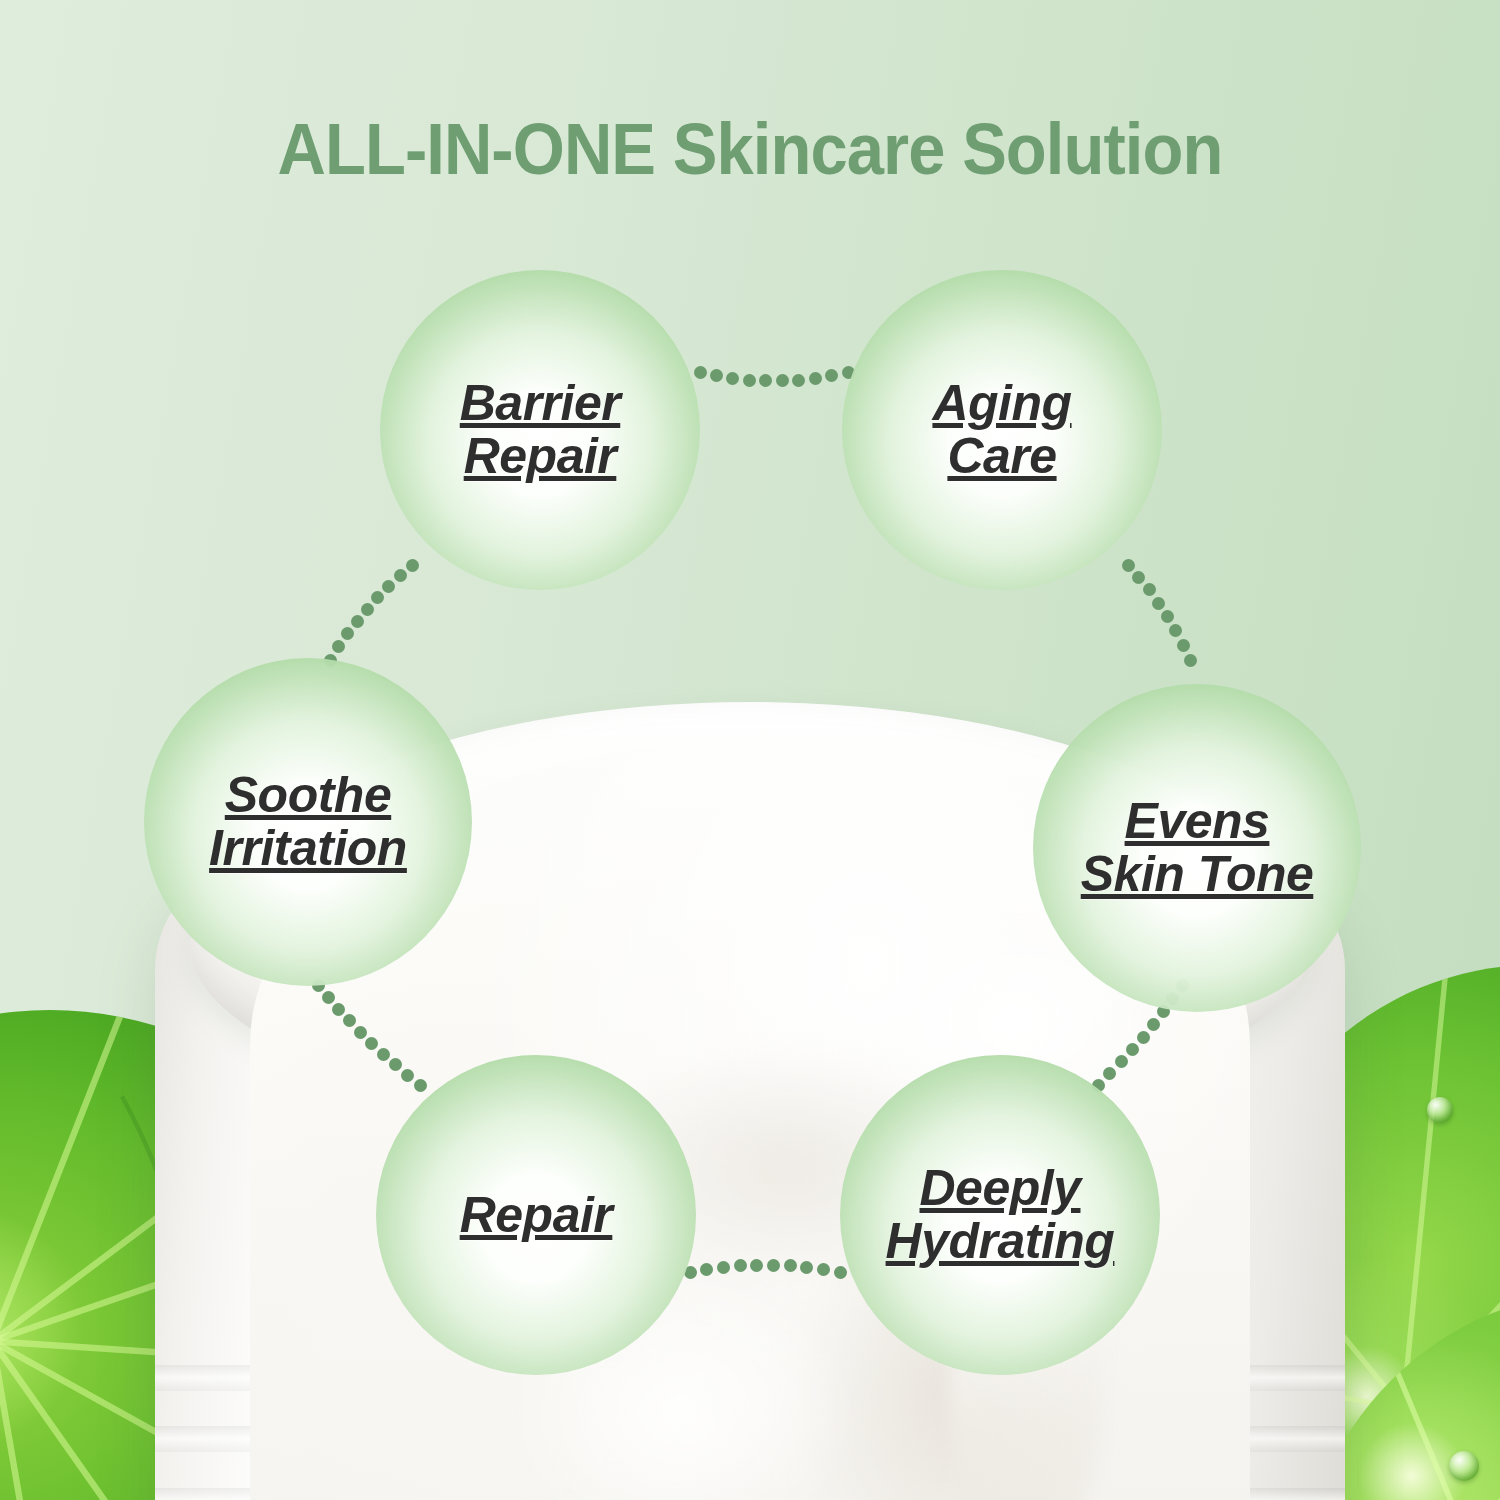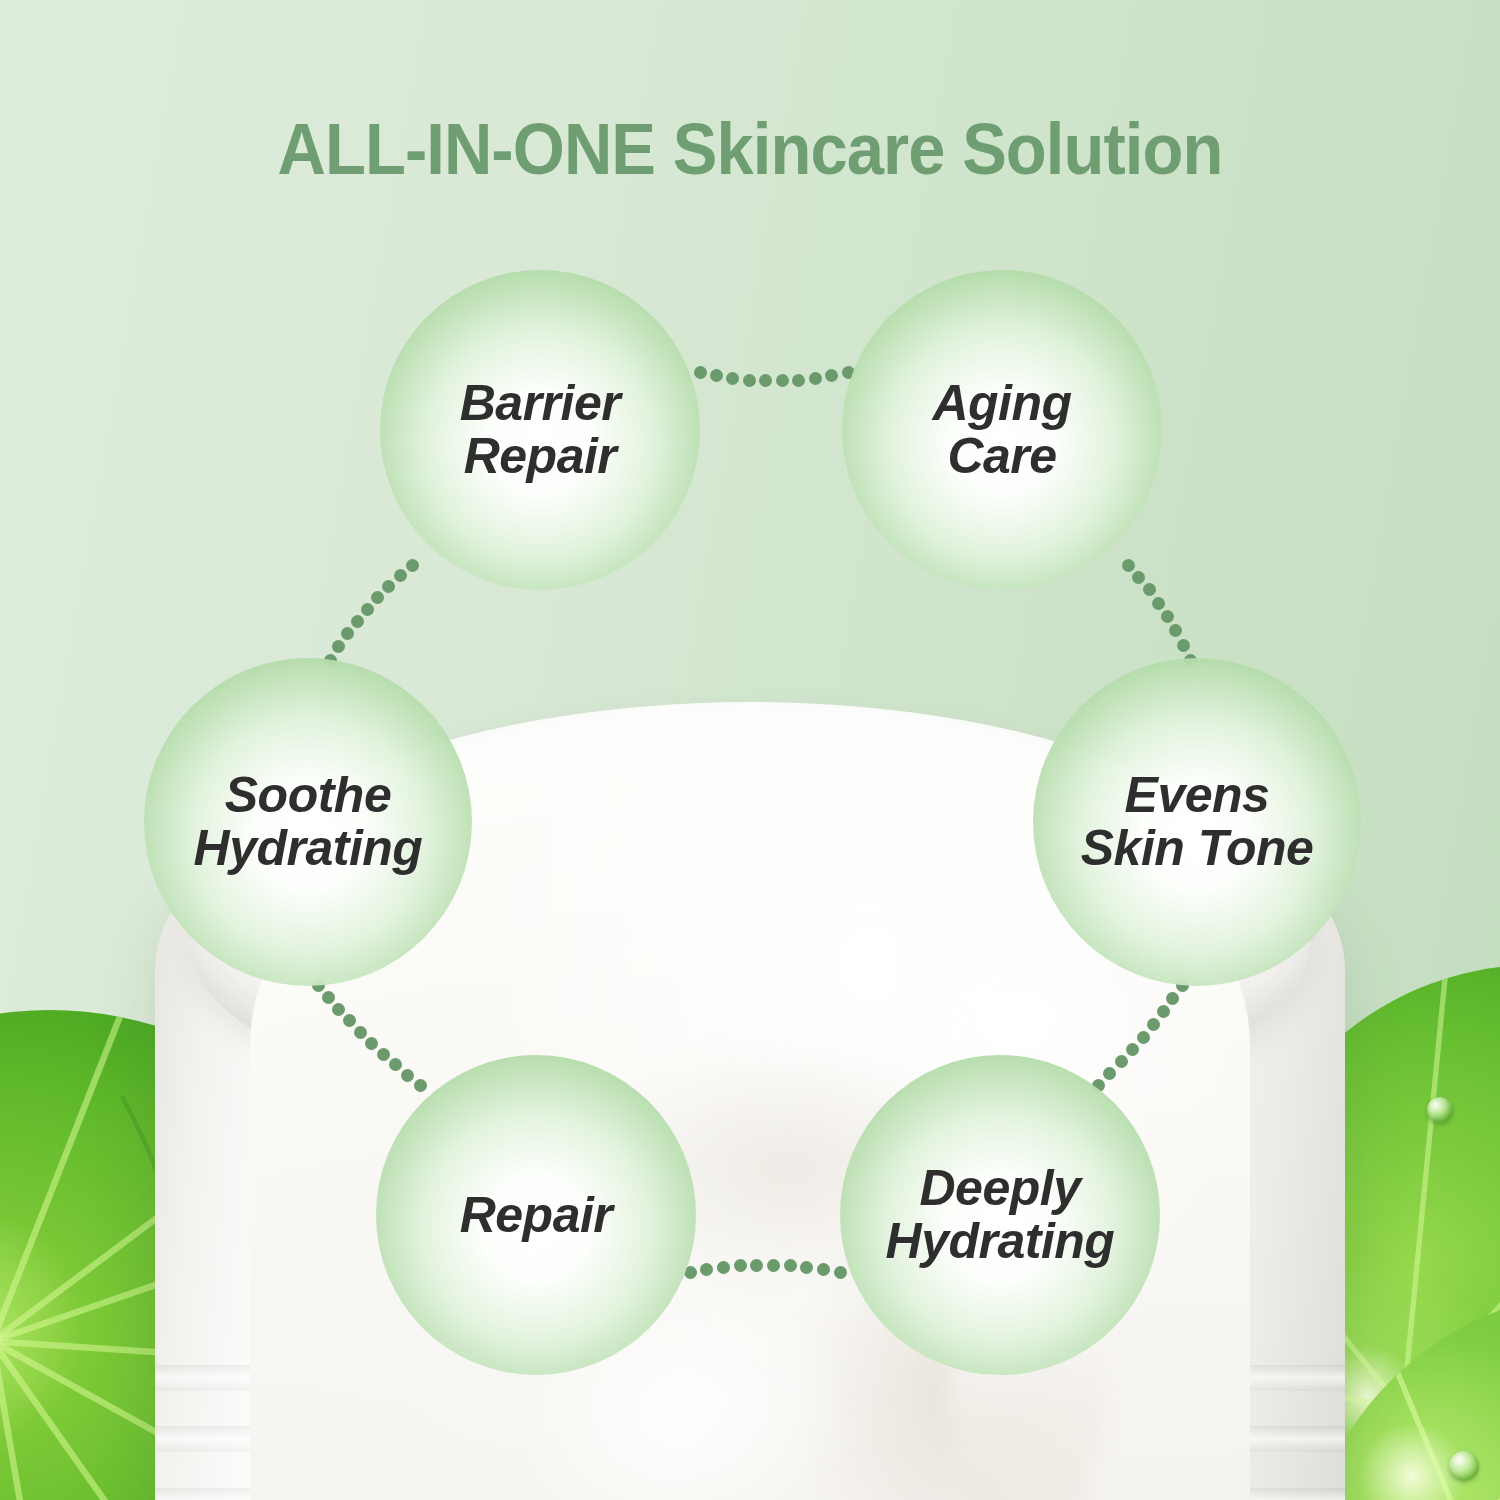--- a/index.html
+++ b/index.html
@@ -131,20 +131,21 @@
         rgba(226,243,221,.96) 48%,
         rgba(178,219,168,.95) 74%,
         rgba(140,200,128,.95) 93%,
         rgba(128,192,116,.95) 100%);
   }
   .bubble-label{
     font-size:50px; font-weight:bold; font-style:italic;
     color:#2e2e2e; line-height:1.06; letter-spacing:-.5px;
     white-space:pre-line;
     text-shadow:0 1px 0 rgba(255,255,255,.6);
+    text-decoration:underline;
   }
 </style>
 </head>
 <body>
 
 <div id="stage">
 
   <div class="halo"></div>
 
   <div class="leaf" id="leaf-left">
@@ -289,23 +290,23 @@
       <div class="bubble" style="left: 380px; top: 270px; width: 320px; height: 320px;">
         <span class="bubble-label">Barrier
 Repair</span>
       </div>
       <div class="bubble" style="left: 842px; top: 270px; width: 320px; height: 320px;">
         <span class="bubble-label">Aging
 Care</span>
       </div>
       <div class="bubble" style="left: 144px; top: 658px; width: 328px; height: 328px;">
         <span class="bubble-label">Soothe
-Hydrating</span>
-      </div>
-      <div class="bubble" style="left: 1033px; top: 658px; width: 328px; height: 328px;">
+Irritation</span>
+      </div>
+      <div class="bubble" style="left: 1033px; top: 684px; width: 328px; height: 328px;">
         <span class="bubble-label">Evens
 Skin Tone</span>
       </div>
       <div class="bubble" style="left: 376px; top: 1055px; width: 320px; height: 320px;">
         <span class="bubble-label">Repair</span>
       </div>
       <div class="bubble" style="left: 840px; top: 1055px; width: 320px; height: 320px;">
         <span class="bubble-label">Deeply
 Hydrating</span>
       </div>

